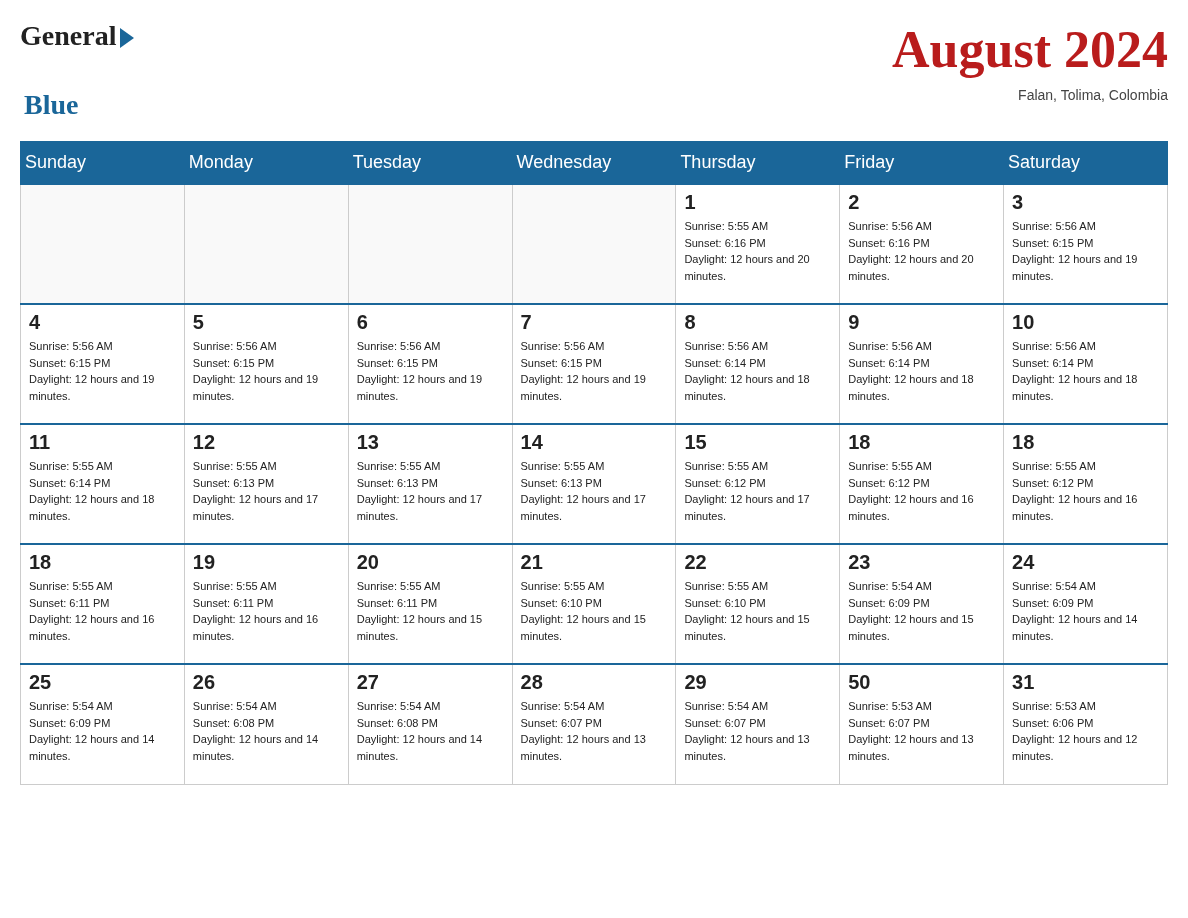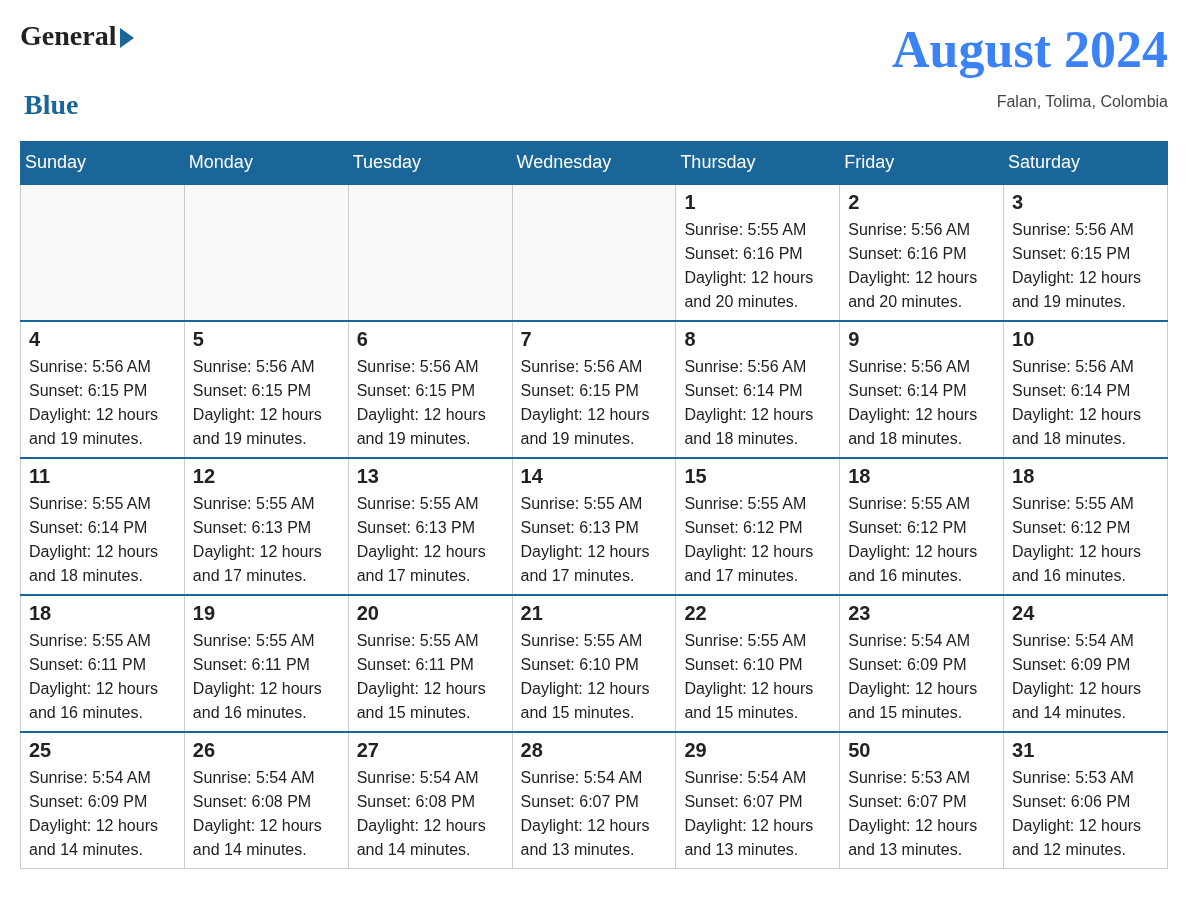--- a/index.html
+++ b/index.html
@@ -48,27 +48,27 @@
       font-family: Georgia, serif;
       margin-top: -6px;
       margin-left: 4px;
     }
     .title-block {
       text-align: right;
     }
     .month-title {
       font-size: 52px;
       font-weight: bold;
-      color: #3b82f6;
+      color: #b91c1c;
       font-family: Georgia, serif;
     }
     .location-title {
-      font-size: 16px;
+      font-size: 14px;
       color: #444;
-      margin-top: 14px;
+      margin-top: 8px;
     }
     .calendar {
       width: 100%;
       border-collapse: collapse;
     }
     .calendar th {
       background: #1a6699;
       color: #fff;
       padding: 10px 4px;
       font-size: 18px;
@@ -86,21 +86,21 @@
       color: #222;
     }
     .day-number {
       font-size: 20px;
       font-weight: bold;
       color: #222;
       display: block;
       margin-bottom: 4px;
     }
     .day-info {
-      font-size: 16px;
+      font-size: 11px;
       color: #222;
       line-height: 1.5;
     }
     .empty-cell {
       background: #f9f9f9;
     }
     .week-row td {
       border-top: 2px solid #1a6699;
     }
   </style>

